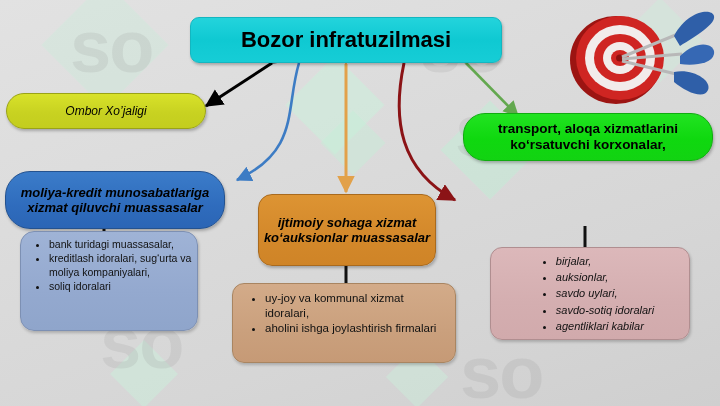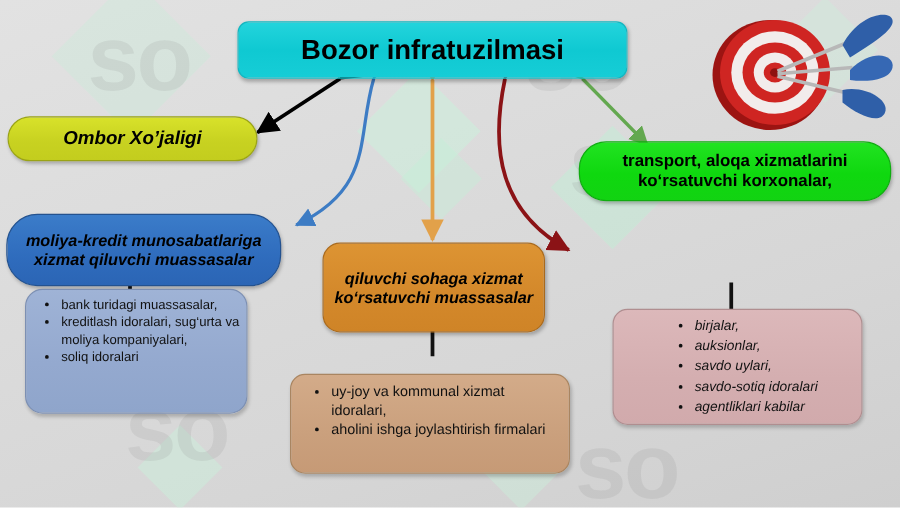--- a/index.html
+++ b/index.html
@@ -53,21 +53,21 @@
     border-radius: 9px;
     font-size: 22px; font-weight: bold;
     box-shadow: 1px 2px 3px rgba(0,0,0,0.25);
   }
 
   #warehouse-box {
     left: 6px; top: 93px; width: 200px; height: 36px;
     background: linear-gradient(180deg,#d8e22a 0%,#c8d221 55%,#c3cd1e 100%);
     border: 1px solid #9aa316;
     border-radius: 18px;
-    font-size: 15px; font-weight: bold; font-style: italic;
+    font-size: 12px; font-weight: normal; font-style: italic;
     box-shadow: 1px 2px 3px rgba(0,0,0,0.25);
   }
 
   #finance-box {
     left: 5px; top: 151px; width: 220px; height: 58px;
     background: linear-gradient(180deg,#3b7cc9 0%,#2f6cbd 60%,#2b65b5 100%);
     border: 1px solid #24528f;
     border-radius: 25px;
     font-size: 13px; font-weight: bold; font-style: italic;
     box-shadow: 1px 2px 3px rgba(0,0,0,0.25);
@@ -87,21 +87,21 @@
   #social-box {
     left: 258px; top: 194px; width: 178px; height: 72px;
     background: linear-gradient(180deg,#dd9433 0%,#d4892b 55%,#cf8427 100%);
     border: 1px solid #a96a1e;
     border-radius: 14px;
     font-size: 13px; font-weight: bold; font-style: italic;
     box-shadow: 1px 2px 3px rgba(0,0,0,0.25);
   }
 
   #social-list {
-    left: 232px; top: 299px; width: 224px; height: 80px;
+    left: 232px; top: 283px; width: 224px; height: 80px;
     background: linear-gradient(180deg,#d3ab89 0%,#caa07d 60%,#c69a76 100%);
     border: 1px solid #a98561;
     border-radius: 12px;
     align-items: flex-start;
     padding: 7px 6px 4px 10px;
     box-shadow: 1px 2px 3px rgba(0,0,0,0.2);
   }
 
   #transport-box {
     left: 463px; top: 113px; width: 250px; height: 48px;
@@ -251,21 +251,21 @@
   </div>
   <div class="node" id="finance-list">
     <ul class="blist">
       <li>bank turidagi muassasalar,</li>
       <li> kreditlash idoralari, sug‘urta va moliya kompaniyalari,</li>
       <li>soliq idoralari</li>
     </ul>
   </div>
 
   <div class="node" id="social-box">
-    <span class="txt">qiluvchi sohaga xizmat ko‘rsatuvchi muassasalar</span>
+    <span class="txt">ijtimoiy sohaga xizmat ko‘auksionlar muassasalar</span>
   </div>
   <div class="node" id="social-list">
     <ul class="blist lg">
       <li>uy-joy va kommunal xizmat idoralari,</li>
       <li>aholini ishga joylashtirish firmalari</li>
     </ul>
   </div>
 
   <div class="node" id="transport-box">
     <span class="txt">transport, aloqa xizmatlarini ko‘rsatuvchi korxonalar,</span>

